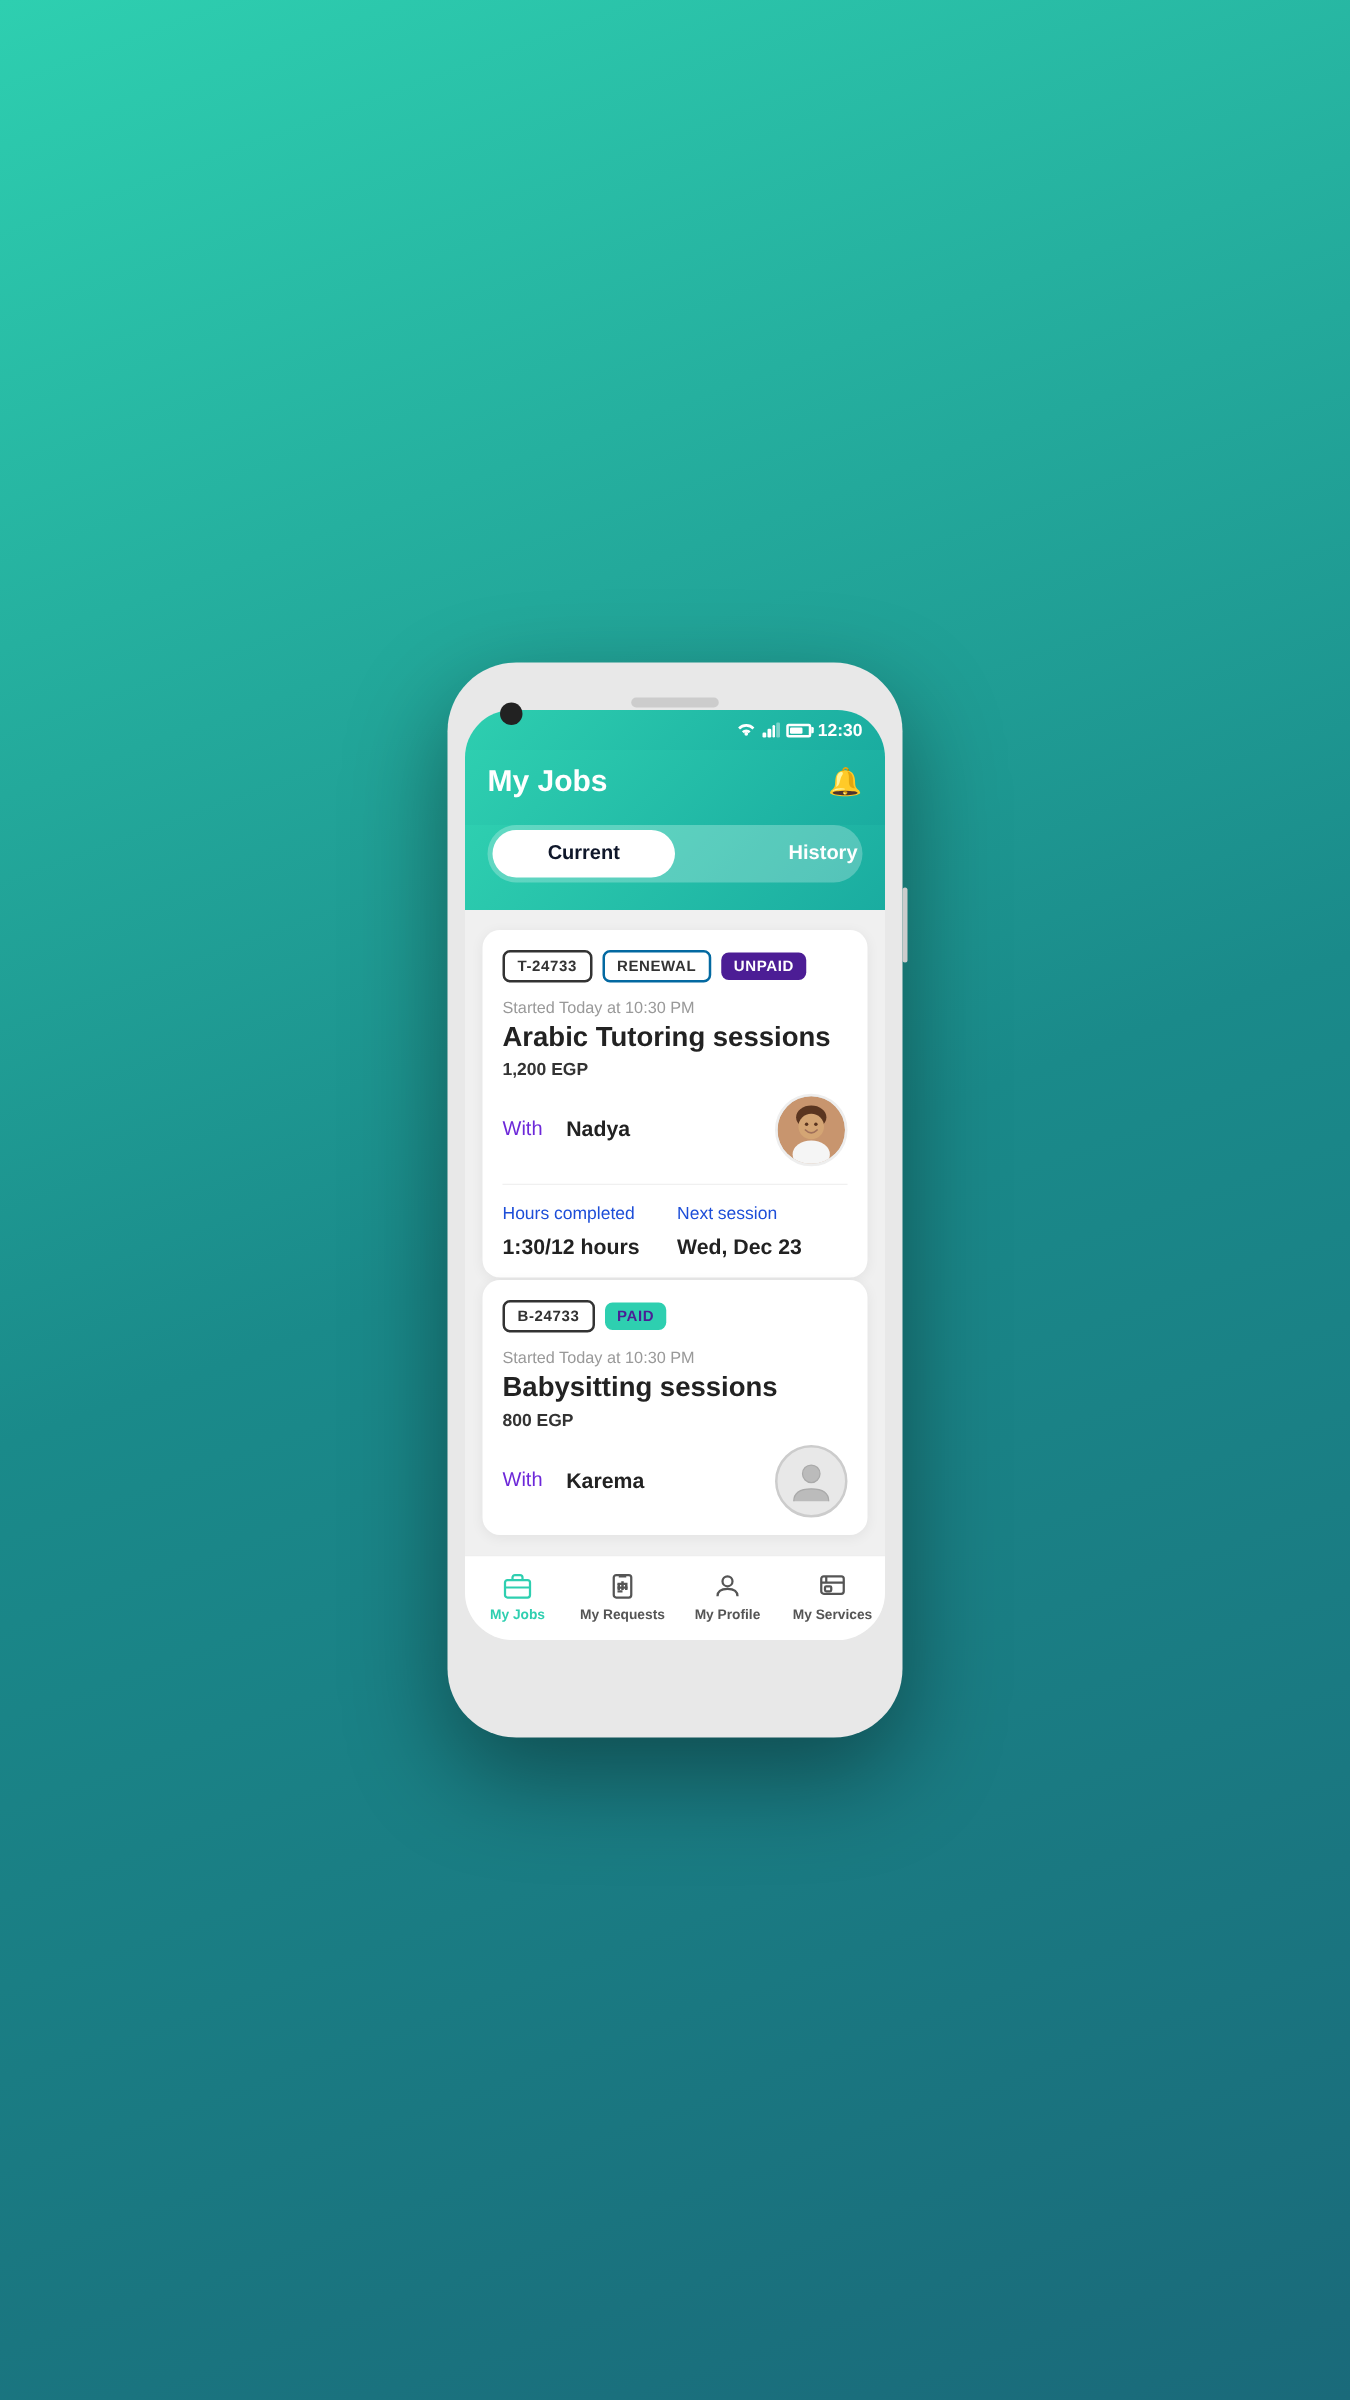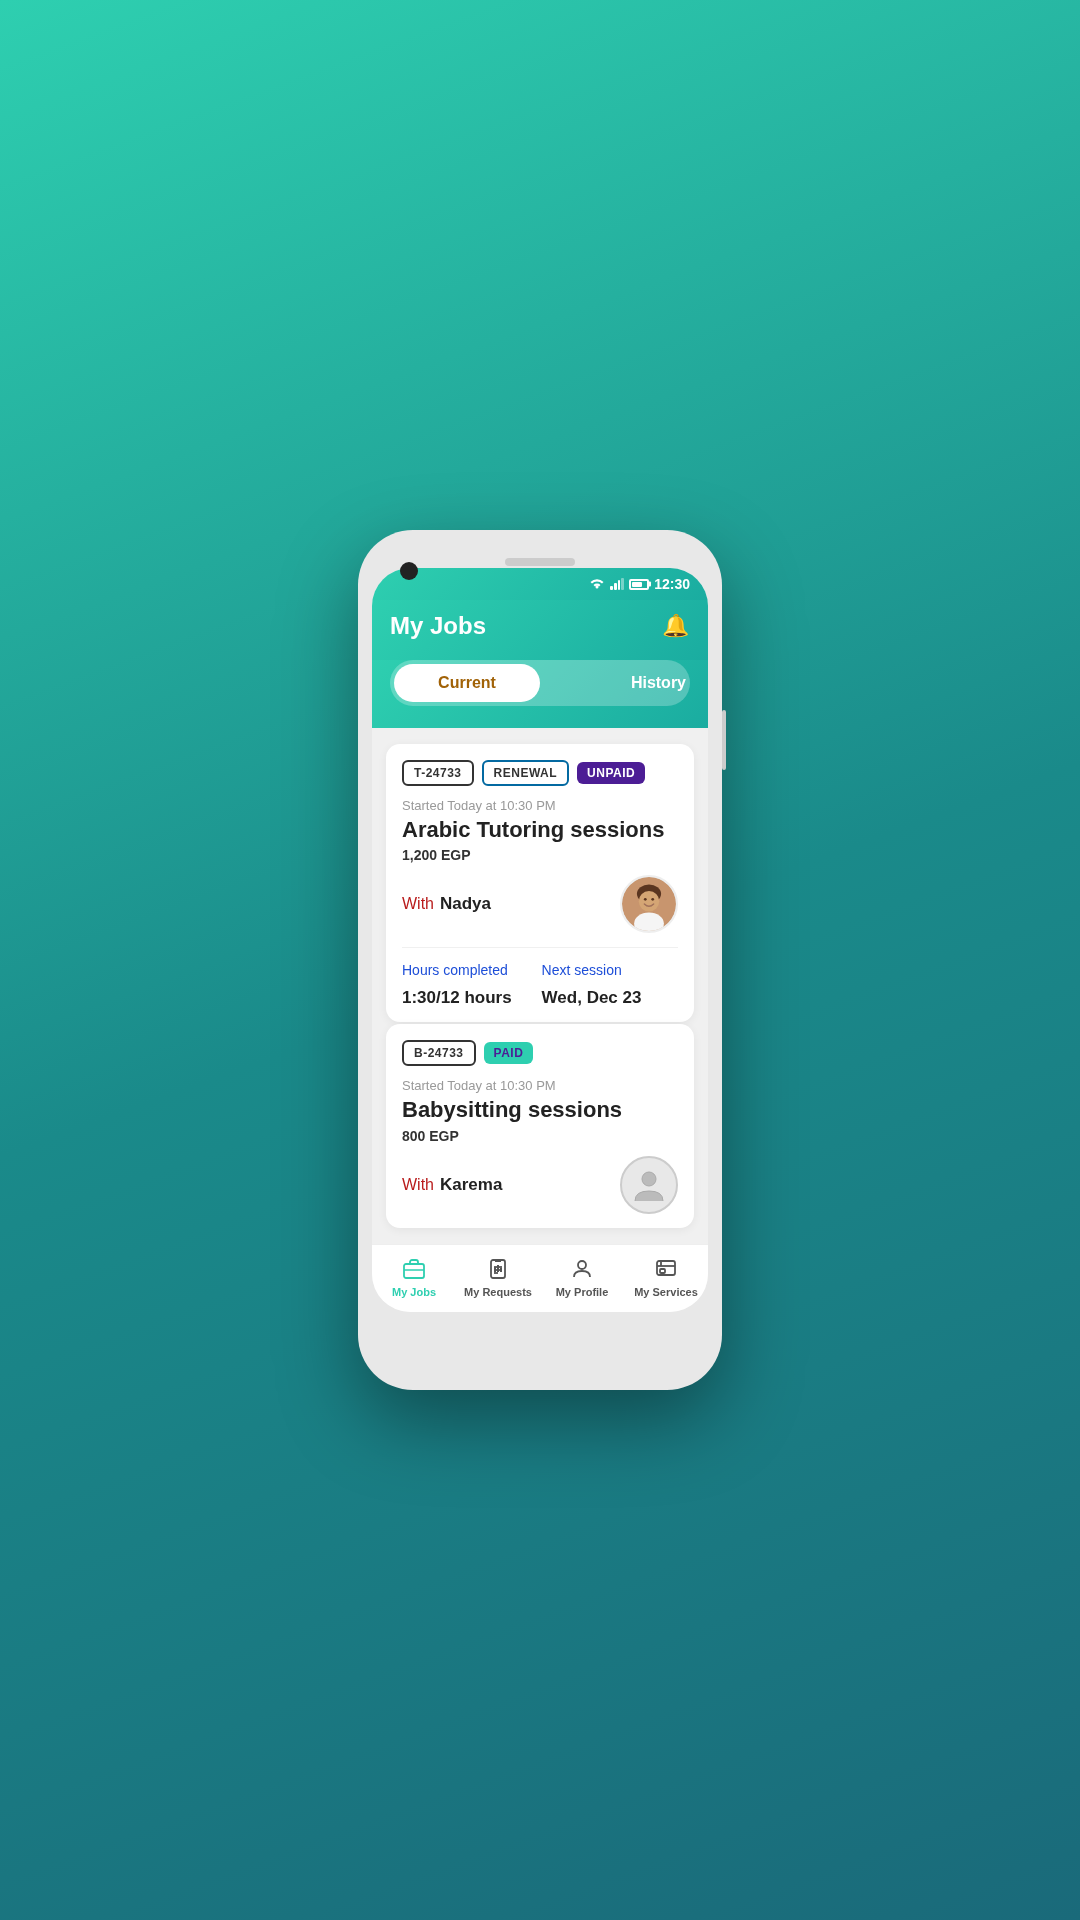--- a/index.html
+++ b/index.html
@@ -169,21 +169,21 @@
       padding: 10px 0;
       border-radius: 26px;
       font-size: 16px;
       font-weight: 600;
       cursor: pointer;
       transition: all 0.2s;
     }
 
     .tab.active {
       background: white;
-      color: #a16207;
+      color: #0f172a;
     }
 
     .tab.inactive {
       color: white;
       text-align: right;
     }
 
     
     .content-area {
       background: #f0f0f0;
@@ -263,29 +263,29 @@
       margin-bottom: 12px;
     }
 
     .card-with-row {
       display: flex;
       align-items: center;
       justify-content: space-between;
     }
 
     .card-with-label {
-      color: #b91c1c;
+      color: #6d28d9;
       font-size: 16px;
     }
 
     .card-provider-name {
       font-size: 17px;
       font-weight: 700;
       color: #222;
-      margin-left: 6px;
+      margin-left: 19px;
     }
 
     .provider-avatar {
       width: 58px;
       height: 58px;
       border-radius: 50%;
       overflow: hidden;
       border: 2px solid #eee;
       display: flex;
       align-items: center;

